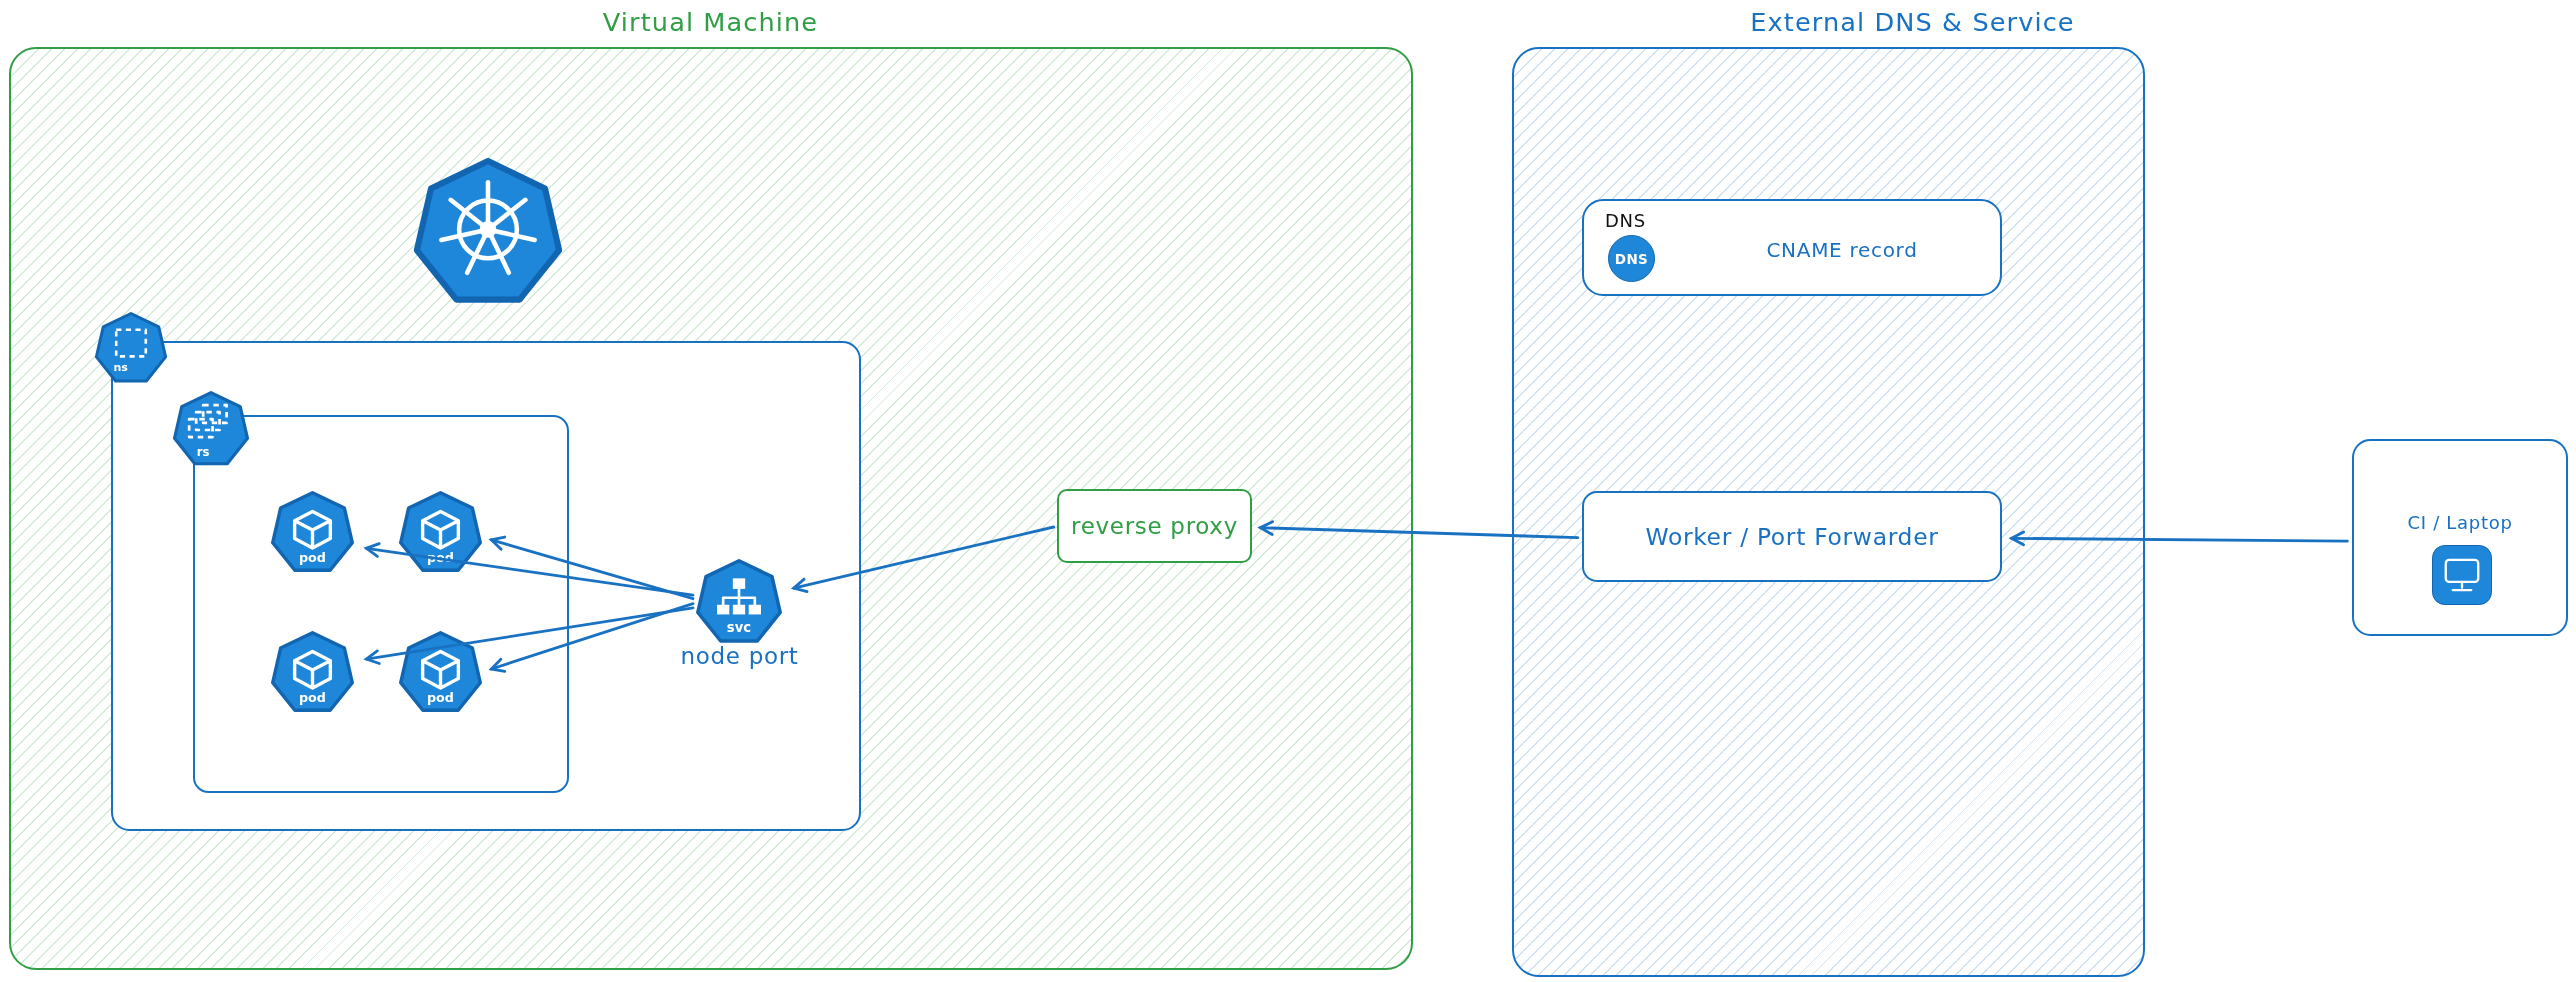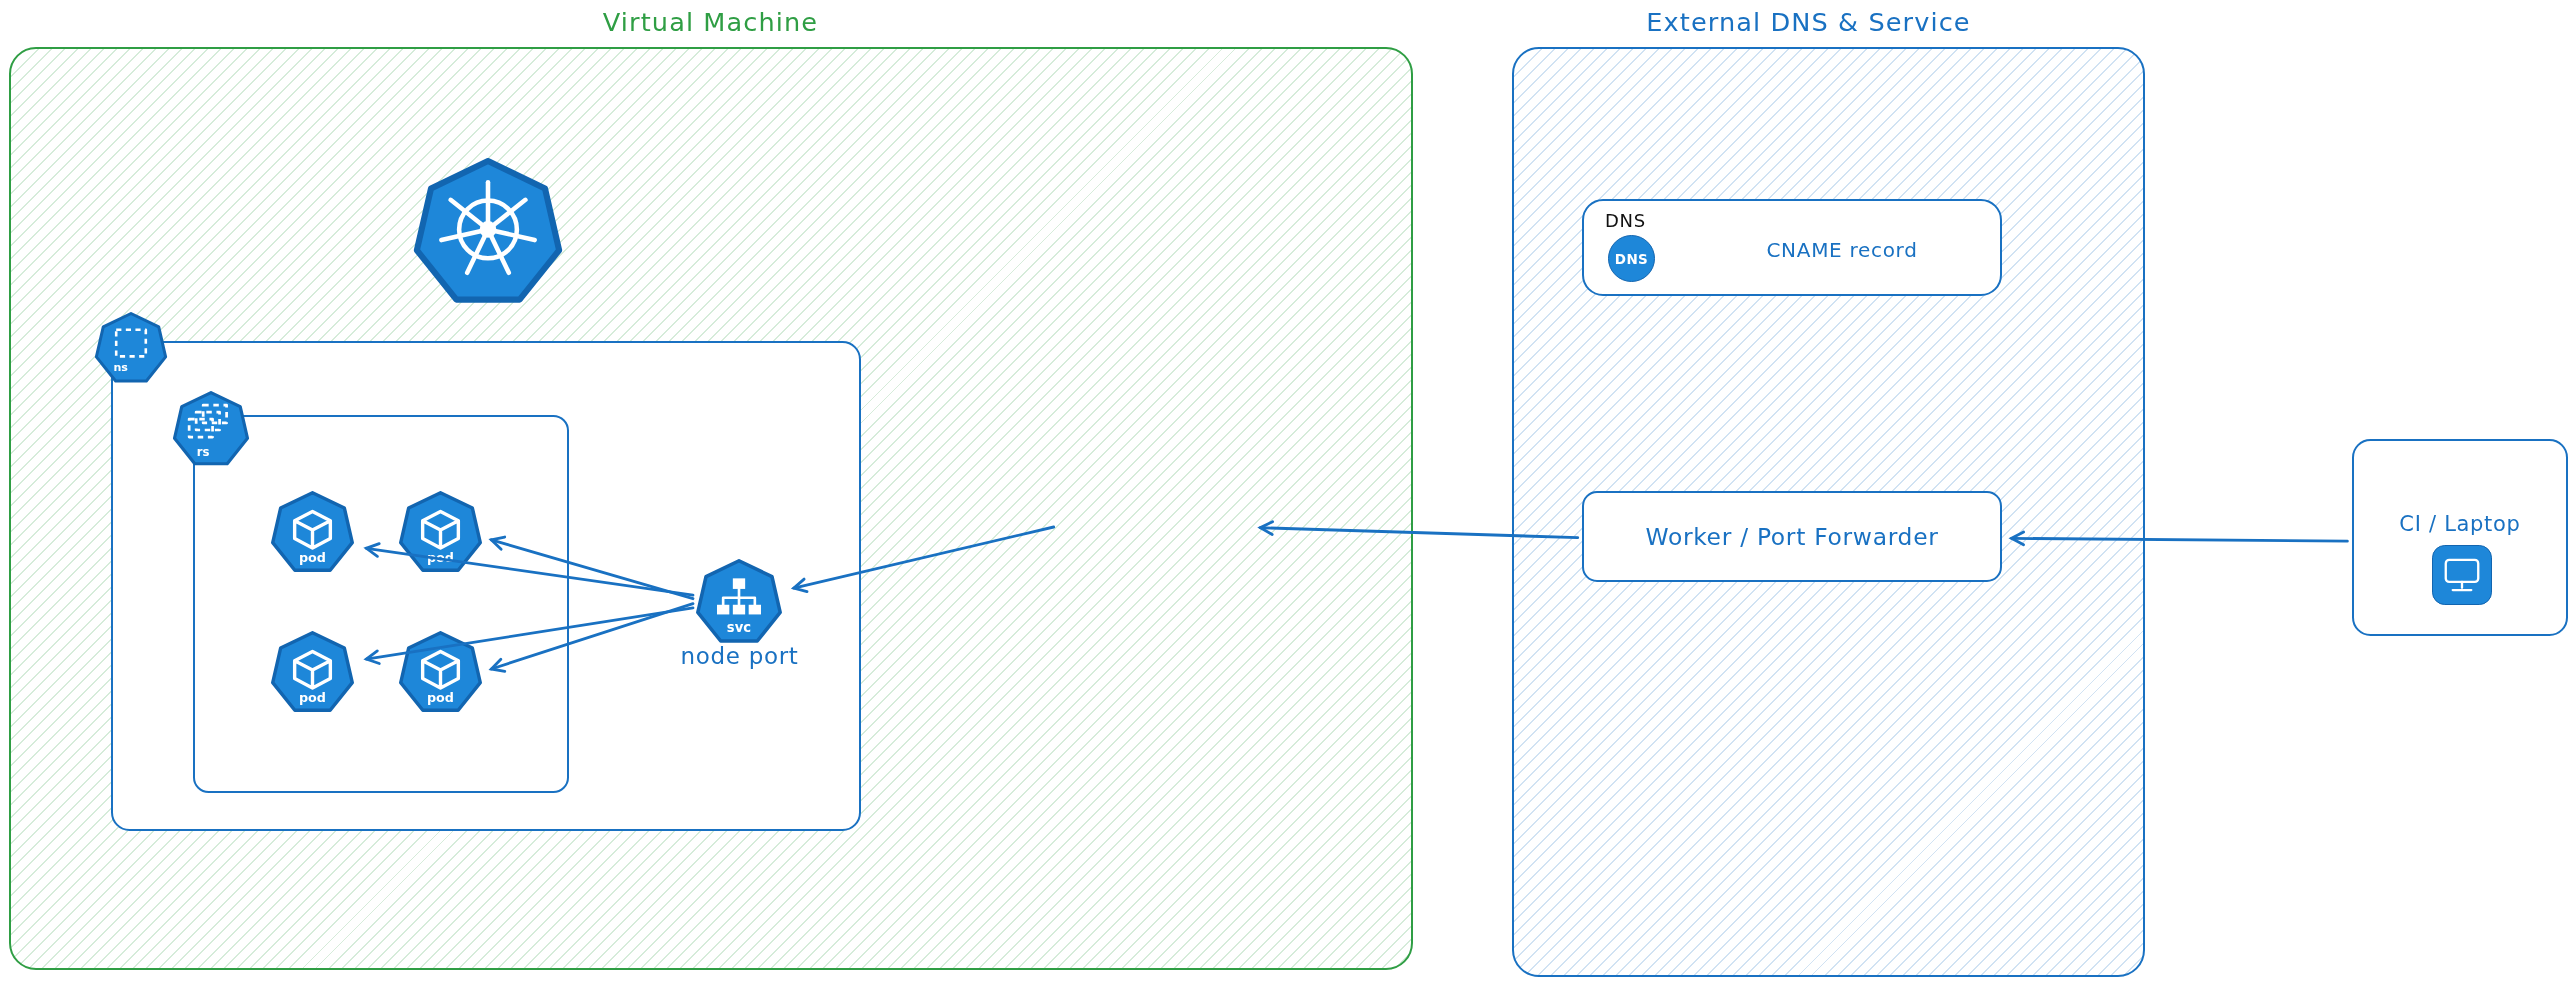--- a/index.html
+++ b/index.html
@@ -14,21 +14,21 @@
     width:2576px;height:983px;overflow:hidden;
   }
   .canvas{position:relative;width:2576px;height:791px;background:#fff;}
 
   
   .region-title{
     position:absolute;text-align:center;font-size:25.6px;letter-spacing:1.1px;
     font-weight:500;
   }
   .vm-title{left:8.5px;top:7px;width:1404px;color:var(--green);}
-  .ext-title{left:1492px;top:7px;width:633px;color:var(--blue);}
+  .ext-title{left:1596px;top:7px;width:633px;color:var(--blue);}
 
   .vm-box{
     position:absolute;left:8.5px;top:47px;width:1404px;height:923px;
     border:2.8px solid var(--green);border-radius:27px;
     background-image:repeating-linear-gradient(135deg,
       rgba(47,158,68,0.20) 0px, rgba(47,158,68,0.20) 1.4px,
       transparent 1.4px, transparent 9.2px);
   }
   .ext-box{
     position:absolute;left:1512px;top:47px;width:633px;height:930px;
@@ -106,21 +106,21 @@
     color:var(--blue);font-size:23.4px;letter-spacing:0.7px;
   }
 
   
   .client-box{
     position:absolute;left:2352px;top:439px;width:216px;height:197px;
     background:#fff;border:2.1px solid var(--blue);border-radius:18.5px;
   }
   .client-label{
     position:absolute;left:0;top:71px;width:100%;text-align:center;
-    color:var(--blue);font-size:21px;letter-spacing:0.7px;
+    color:var(--blue);font-size:18px;letter-spacing:0.7px;
   }
   .laptop-icon{
     position:absolute;left:78px;top:104px;width:60px;height:60px;border-radius:12.8px;
     background:var(--icon_blue);border:1.4px solid #1265b0;
   }
 
   
   .arrows-layer{
     position:absolute;left:0;top:0;width:2576px;height:983px;
     pointer-events:none;z-index:50;
@@ -195,20 +195,23 @@
     <rect x="43" y="22" width="14" height="12" class="wfill"></rect>
     <path class="wthin" d="M50 34 V44 M32 44 H68 M32 44 V52 M50 44 V52 M68 44 V52"></path>
     <rect x="25" y="52" width="14" height="11" class="wfill"></rect>
     <rect x="43" y="52" width="14" height="11" class="wfill"></rect>
     <rect x="61" y="52" width="14" height="11" class="wfill"></rect>
     <text x="50" y="83" class="ictext">svc</text>
   </svg>
 
   <div class="node-port-label">node port</div>
 
+  <div class="reverse-proxy-box">
+    <span>reverse proxy</span>
+  </div>
 
   <div class="ext-box"></div>
 
   <div class="dns-card">
     <div class="dns-tag">DNS</div>
     <div class="dns-circle">
       <span>DNS</span>
     </div>
     <div class="cname-text">CNAME record</div>
   </div>

